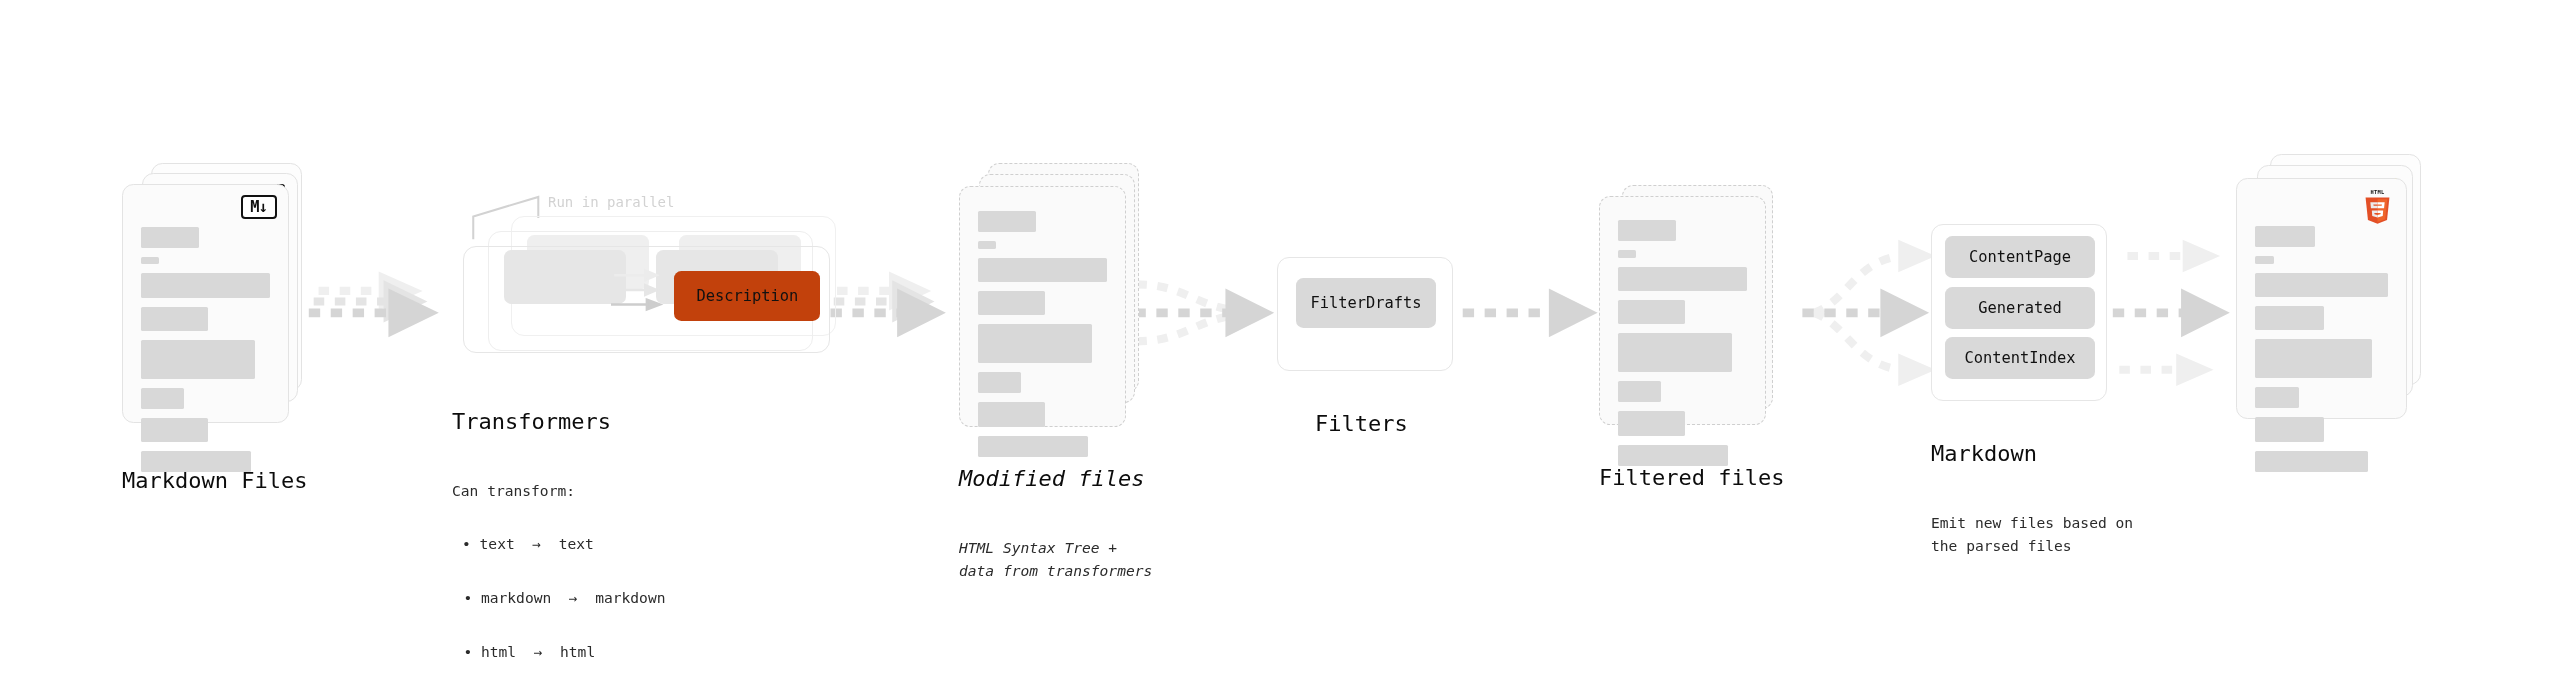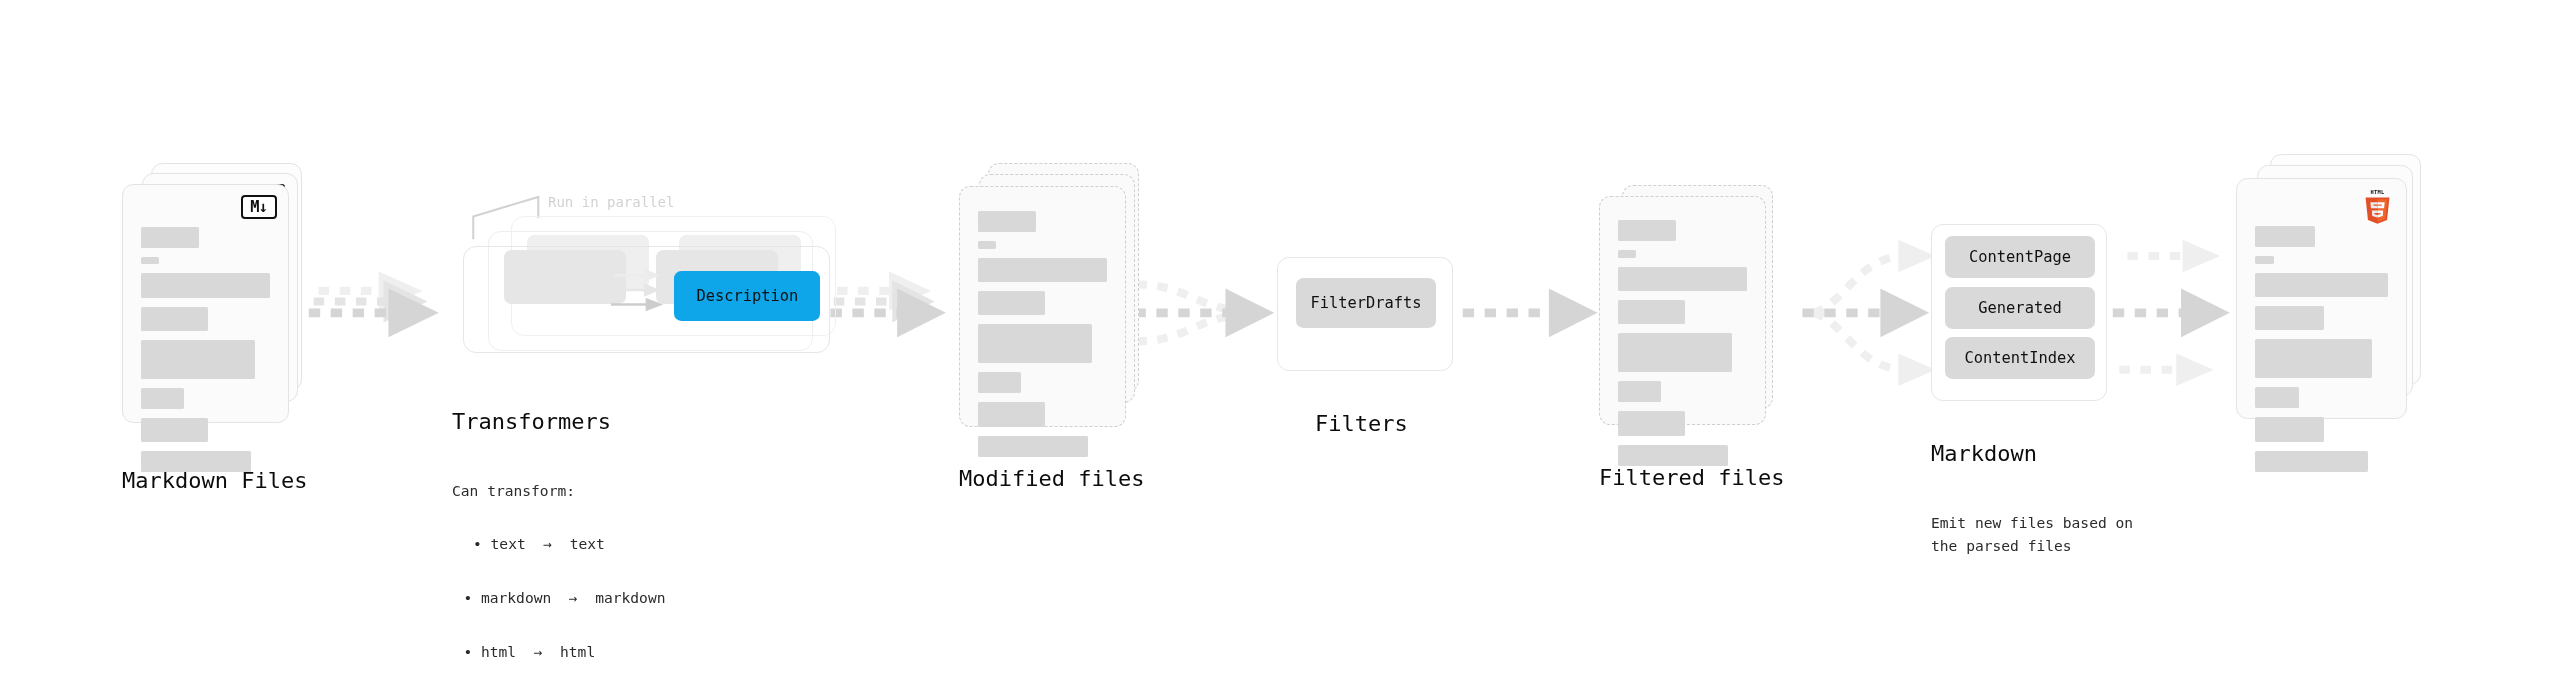--- a/index.html
+++ b/index.html
@@ -295,42 +295,42 @@
       <div class="tchip" style="left:14.6px; top:18px; width:122px; height:54px; background:#efefef;"></div>
       <div class="tchip" style="left:167px; top:18px; width:122px; height:54px; background:#efefef;"></div>
     </div>
 
     <div class="tcard" style="left:36px; top:39px; width:325px; height:120px; border-color:#eeeeee;">
       <div class="tchip" style="left:14.6px; top:18px; width:122px; height:54px; background:#e6e6e6;"></div>
       <div class="tchip" style="left:167px; top:18px; width:122px; height:54px; background:#e6e6e6;"></div>
     </div>
 
     <div class="tcard" style="left:11.4px; top:54px; width:367px; height:107px; border-color:#e6e6e6;">
-      <div class="tchip" style="left:210px; top:24.4px; width:146px; height:50px; background:#0ea5e9;">Description</div>
+      <div class="tchip" style="left:210px; top:24.4px; width:146px; height:50px; background:#c2410c;">Description</div>
     </div>
 
     <svg width="163" height="98" style="position:absolute; left:159px; top:75px;" viewBox="0 0 200 120">
       <g stroke="#ececec" stroke-width="3" fill="#ececec">
         <path d="M4 10 H 44"></path>
           <polygon points="42,4 56,10 42,16"></polygon>
       </g>
       <g stroke="#e6e6e6" stroke-width="3" fill="#e6e6e6">
         <path d="M2 28 H 44"></path>
           <polygon points="42,22 56,28 42,34"></polygon>
       </g>
       <g stroke="#cdcdcd" stroke-width="3" fill="#cdcdcd">
         <path d="M0 46 H 46"></path>
           <polygon points="44,40 60,46 44,52"></polygon>
       </g>
     </svg>
 
     <div class="caption" style="left:0px; top:187px;">
       <p class="cap-title">Transformers</p>
       <p class="cap-sub">Can transform:</p>
-      <p class="cap-list" style="margin-left:21px;">• text  →  text</p>
+      <p class="cap-list" style="margin-left:10px;">• text  →  text</p>
       <p class="cap-list" style="margin-left:11.4px;">• markdown  →  markdown</p>
       <p class="cap-list" style="margin-left:11.4px;">• html  →  html</p>
     </div>
   </div>
 
   <div class="stage-col" style="left:959px; top:163px; z-index:2">
     <div class="docstack" style="width:187px; height:268px;">
       <div class="doc dashed" style="left:29px; top:0px;  width:151px; height:229px;"></div>
       <div class="doc dashed" style="left:19.5px; top:11.4px; width:156px; height:229px;"></div>
       <div class="doc dashed" style="left:0px;  top:23px; width:167px; height:241px;">
@@ -339,22 +339,24 @@
           <div class="bar" style="width:14%;  height:7.3px;"></div>
           <div class="bar" style="width:100%; height:24.4px;"></div>
           <div class="bar" style="width:52%;  height:24.4px;"></div>
           <div class="bar" style="width:88%;  height:39px;"></div>
           <div class="bar" style="width:33%;  height:21px;"></div>
           <div class="bar" style="width:52%;  height:24.4px;"></div>
           <div class="bar" style="width:85%;  height:21px;"></div>
         </div>
       </div>
     </div>
-    <div class="caption" style="left:0px; top:273px;">
+    <div class="caption" style="left:0px; top:273px;font-style:italic;">
       <p class="cap-title">Modified files</p>
+      <p class="cap-sub">HTML Syntax Tree +
+data from transformers</p>
     </div>
   </div>
 
   <div class="stage-col" style="left:1277px; top:257px; z-index:2">
     <div class="groupbox" style="left:0px; top:0px; width:176px; height:114px;">
       <div class="chip" style="left:18px; top:19.5px; width:140px; height:50px;">FilterDrafts</div>
     </div>
     <div class="caption" style="left:0px; top:124px;margin-left:38px;">
       <p class="cap-title">Filters</p>
     </div>

